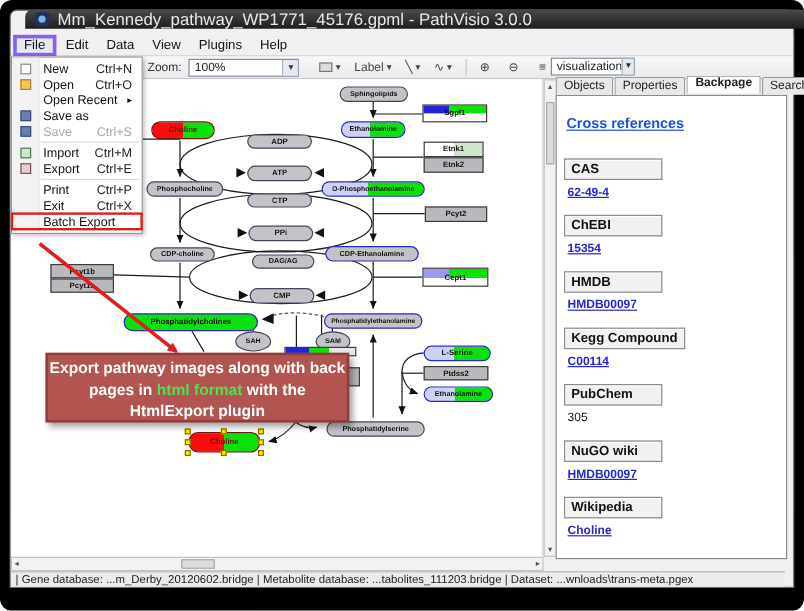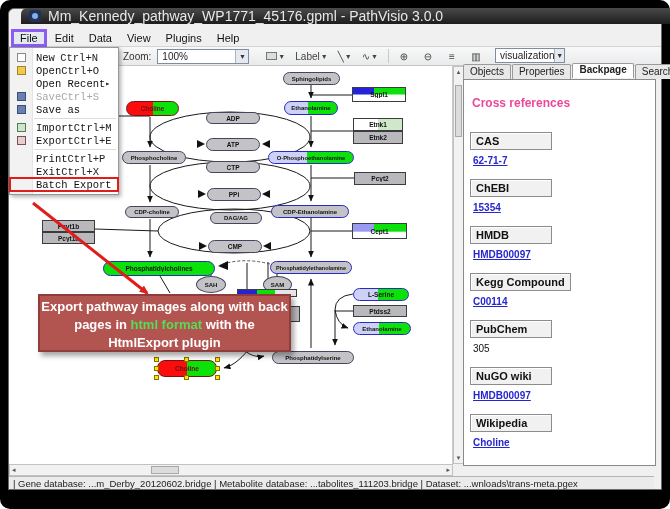--- a/index.html
+++ b/index.html
@@ -17,21 +17,21 @@
   .mb-item.active{border:3px solid #8b5cf6;background:#e4e9ef;padding:0 6px;}
   
   .toolbar{position:absolute;left:9px;top:47px;width:652px;height:19px;background:linear-gradient(#f8f8f8,#e9eaec);border-bottom:1px solid #c6c6c6;display:flex;align-items:center;font-size:10px;color:#222;padding-left:114px;gap:4px;}
   .tb-label{font-size:10px;color:#333;margin-right:2px;}
   .combo{display:flex;align-items:center;background:#fff;border:1px solid #7e8ea0;height:15px;font-size:10px;padding-left:4px;}
   .combo .arrow{width:13px;height:13px;margin-left:auto;background:#e6eaf0;border-left:1px solid #aab4c0;display:flex;align-items:center;justify-content:center;font-size:7px;color:#333;}
   .zoomcombo{width:92px;margin-right:10px;}
   .tb-btn{height:16px;min-width:16px;display:flex;align-items:center;justify-content:center;border:1px solid transparent;font-size:10px;color:#444;padding:0 2px;}
   .tb-drop{font-size:7px;color:#444;margin-left:1px;}
   .tb-sep{width:1px;height:14px;background:#c8c8c8;margin:0 3px;}
-  .viscombo{position:absolute;left:450px;top:1px;width:70px;height:15px;margin-left:36px;}
+  .viscombo{position:absolute;left:450px;top:1px;width:70px;height:15px;}
   
   .canvas{position:absolute;left:9px;top:66px;width:444px;height:398px;background:#fff;border-right:1px solid #c9c9c9;}
   .edges,.overlay{position:absolute;left:0;top:0;width:670px;height:509px;pointer-events:none;}
   .edges{z-index:5;} .overlay{z-index:44;}
   
   .hscroll{position:absolute;left:9px;top:464px;width:444px;height:12px;background:#f2f2f2;border:1px solid #c2c2c2;display:flex;align-items:center;justify-content:space-between;font-size:7px;color:#555;z-index:6;}
   .hthumb{position:absolute;left:141px;top:1px;width:28px;height:8px;background:#dcdcdc;border:1px solid #a8a8a8;}
   .vscroll{position:absolute;left:453px;top:66px;width:11px;height:398px;background:#f2f2f2;border:1px solid #c2c2c2;display:flex;flex-direction:column;align-items:center;justify-content:space-between;font-size:7px;color:#555;z-index:6;}
   .vthumb{position:absolute;left:1px;top:18px;width:7px;height:52px;background:#dcdcdc;border:1px solid #a8a8a8;}
   .sb-arrow{padding:1px 2px;}
@@ -43,21 +43,21 @@
   .xref-heading{font-size:12px;font-weight:bold;margin:8px 0 22px 2px;}
   .secbox{min-width:82px;width:fit-content;background:#f1f1f1;border:1px solid #8c8c8c;box-shadow:inset 1px 1px 0 #fff;padding:2px 5px;font-size:11px;font-weight:bold;color:#111;}
   .secval{display:inline-block;margin:5px 0 13px 3px;font-size:10px;color:#111;}
   a.secval{color:#2626cf;font-weight:bold;text-decoration:underline;}
   .expr-heading{font-size:11.5px;font-weight:bold;color:#111;margin:4px 0 0 1px;}
   
   .statusbar{position:absolute;left:9px;top:476px;width:645px;height:13px;background:#ebebeb;border-top:1px solid #b5b5b5;font-size:9.5px;color:#222;display:flex;align-items:center;padding-left:4px;white-space:nowrap;overflow:hidden;}
   
   .filemenu{position:absolute;left:9px;top:47px;width:110px;background:#fff;border:1px solid #979797;box-shadow:2px 2px 4px rgba(0,0,0,.3);z-index:50;padding:3px 0;}
   .filemenu:before{content:"";position:absolute;left:0;top:0;width:22px;height:100%;background:#f2f2f2;border-right:1px solid #e4e4e4;}
-  .mitem{position:relative;height:13px;display:flex;align-items:center;font-size:10.5px;color:#111;padding-right:20px;font-family:Liberation Mono, monospace;}
+  .mitem{position:relative;height:13px;display:flex;align-items:center;font-size:10.5px;color:#111;padding-right:8px;}
   .mitem.dis .mlabel,.mitem.dis .mshort{color:#a8a8a8;}
   .mitem.hl{outline:2px solid #e21b1b;outline-offset:-1px;}
   .micon{width:22px;flex:0 0 auto;display:flex;align-items:center;justify-content:center;position:relative;z-index:1;}
   .micon i{display:block;width:9px;height:9px;border:1px solid #888;background:#fff;}
   .micon i.i-none{visibility:hidden;}
   .micon i.i-open{background:#f3c84e;border-color:#a8832a;}
   .micon i.i-save{background:#6a7fb0;border-color:#39507f;}
   .micon i.i-import{background:#cfe3cf;border-color:#4f7f4f;}
   .micon i.i-export{background:#e3cfcf;border-color:#7f4f4f;}
   .mlabel{margin-left:4px;white-space:nowrap;position:relative;z-index:1;}
@@ -341,33 +341,33 @@
         <span class="mlabel">Open</span>
         <span class="mshort">Ctrl+O</span>
       </div>
       <div class="mitem">
         <span class="micon">
           <i class="i-none"></i>
         </span>
         <span class="mlabel">Open Recent</span>
         <span class="msub">▸</span>
       </div>
+      <div class="mitem">
+        <span class="micon">
+          <i class="i-save"></i>
+        </span>
+        <span class="mlabel">Save as</span>
+        <span class="mshort"></span>
+      </div>
       <div class="mitem dis">
         <span class="micon">
           <i class="i-save"></i>
         </span>
         <span class="mlabel">Save</span>
         <span class="mshort">Ctrl+S</span>
-      </div>
-      <div class="mitem">
-        <span class="micon">
-          <i class="i-save"></i>
-        </span>
-        <span class="mlabel">Save as</span>
-        <span class="mshort"></span>
       </div>
       <div class="msep"></div>
       <div class="mitem">
         <span class="micon">
           <i class="i-import"></i>
         </span>
         <span class="mlabel">Import</span>
         <span class="mshort">Ctrl+M</span>
       </div>
       <div class="mitem">
@@ -412,23 +412,23 @@
     <span class="sb-arrow">▾</span>
   </div>
 
   <div class="tabs">
       <span class="tab">Objects</span>
       <span class="tab">Properties</span>
       <span class="tab active">Backpage</span>
       <span class="tab">Search</span>
     </div>
   <div class="panel">
-    <div class="xref-heading" style="color: #ec4899;">Cross references</div>
+    <div class="xref-heading" style="color: #1d4ed8; text-decoration: underline;">Cross references</div>
     <div>
-        <div><div class="secbox">CAS</div><a class="secval">62-71-7</a></div>
+        <div><div class="secbox">CAS</div><a class="secval">62-49-4</a></div>
         <div><div class="secbox">ChEBI</div><a class="secval">15354</a></div>
         <div><div class="secbox">HMDB</div><a class="secval">HMDB00097</a></div>
         <div><div class="secbox">Kegg Compound</div><a class="secval">C00114</a></div>
         <div><div class="secbox">PubChem</div><span class="secval">305</span></div>
         <div><div class="secbox">NuGO wiki</div><a class="secval">HMDB00097</a></div>
         <div><div class="secbox">Wikipedia</div><a class="secval">Choline</a></div>
       </div>
     <div class="expr-heading">Expression data</div>
   </div>
 

